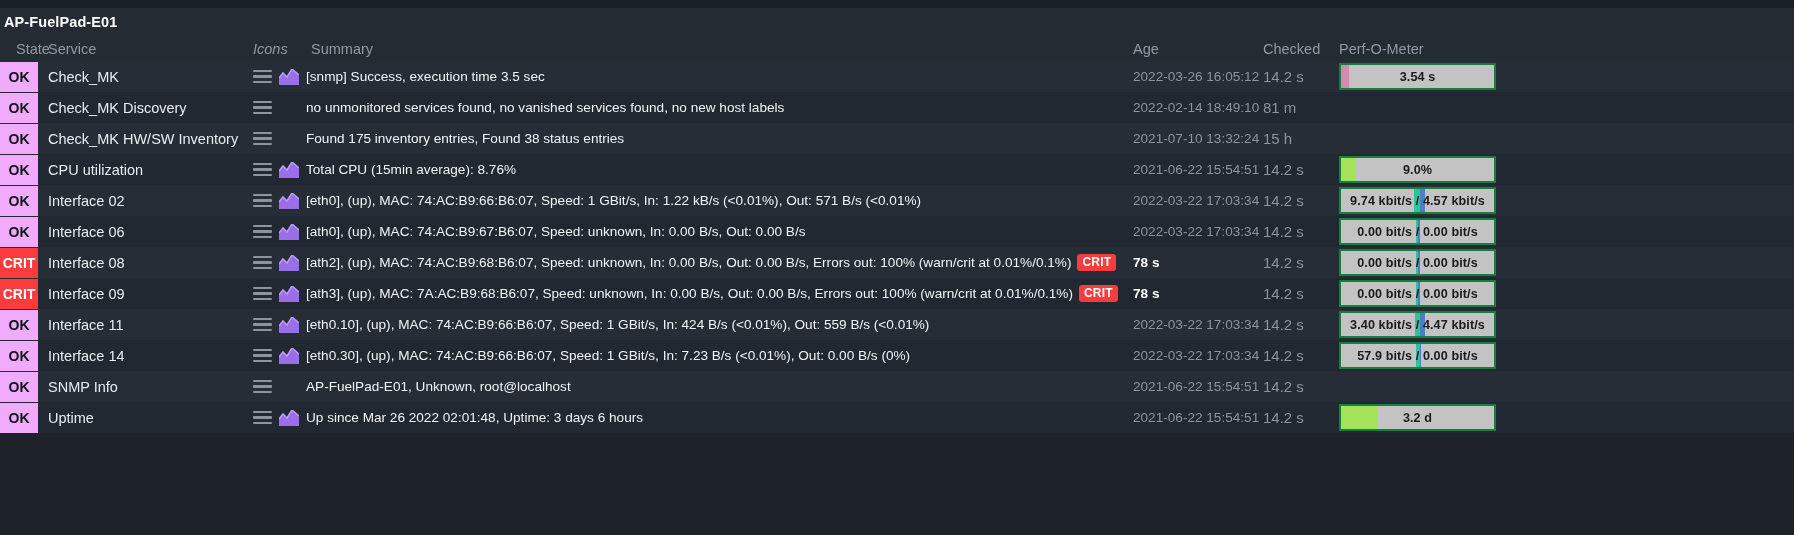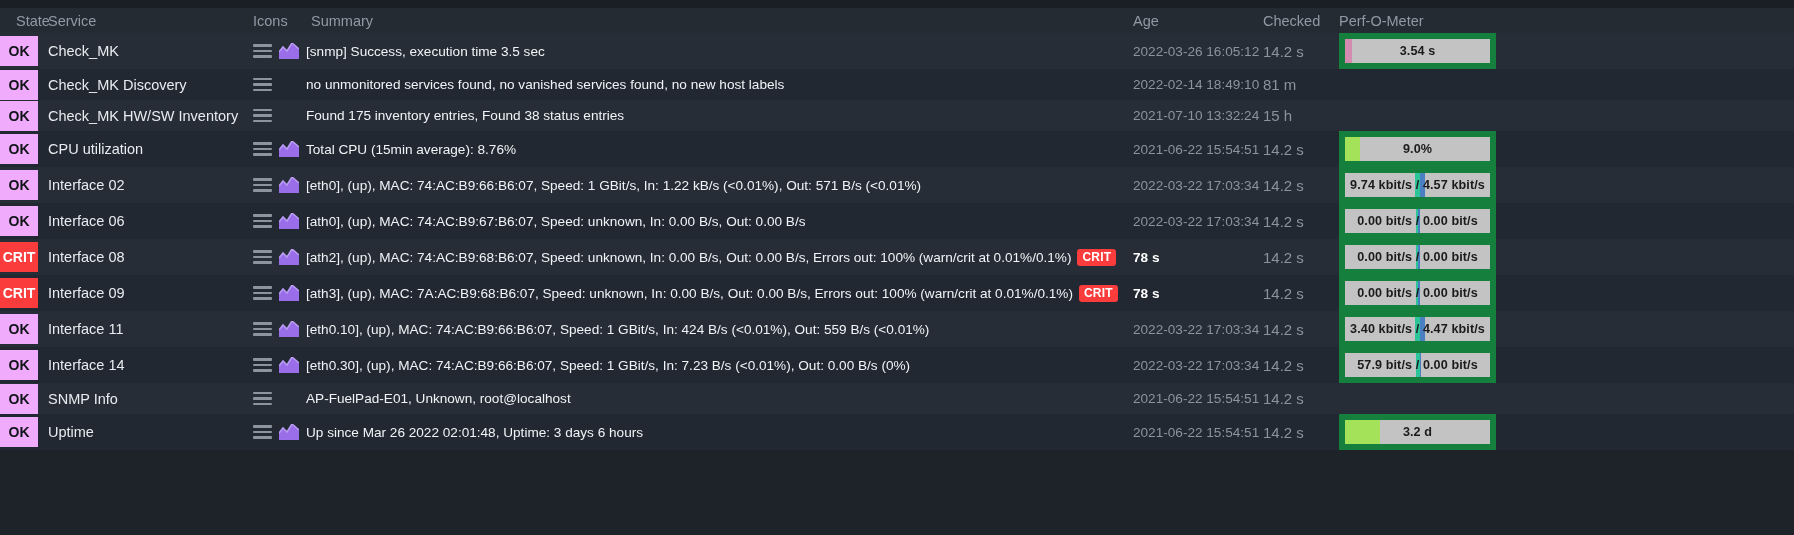--- a/index.html
+++ b/index.html
@@ -37,21 +37,21 @@
     color:#9099a5;
     font-size:14.5px;
     font-weight:normal;
     text-align:left;
     height:25px;
     padding:0;
     vertical-align:middle;
   }
   thead th.h-state{padding-left:16px;}
   thead th.h-service{padding-left:8px;margin-left:29px;}
-  thead th.h-icons{padding-left:8px;}
+  thead th.h-icons{padding-left:8px;font-style:italic;}
   thead th.h-summary{padding-left:8px;}
   thead th.h-age{padding-left:8px;}
   thead th.h-checked{padding-left:4px;}
   thead th.h-perf{padding-left:8px;}
 
   tbody tr{height:31px;}
   tbody tr.odd  td{background:#272d36;}
   tbody tr.even td{background:#222831;}
   tbody td{padding:0;vertical-align:middle;height:31px;}
 
@@ -105,43 +105,44 @@
   }
   td.age.crit-age{color:#ffffff;font-weight:bold;}
   td.checked{
     color:#8b939f;font-size:15px;
     padding-left:4px;white-space:nowrap;
   }
   td.perf{padding-left:8px;}
 
   .perf-meter{
     position:relative;
-    width:157px;height:36px;
+    width:157px;height:27px;
     background:#c3c3c3;
-    border:6px solid #15803d;
+    border:2px solid #15803d;
     box-sizing:border-box;
     overflow:hidden;
   }
   .perf-seg{position:absolute;top:0;bottom:0;}
   .perf-label{
     position:absolute;left:0;right:0;top:0;bottom:0;
     display:flex;align-items:center;justify-content:center;
     font-size:12.6px;font-weight:bold;color:#1b1b1b;
     letter-spacing:.1px;
     white-space:nowrap;
     z-index:5;
   }
   .perf-empty{width:157px;height:23px;}
 </style>
 </head>
 <body>
 
 <div class="topstrip"></div>
 
 <div class="panel">
+  <div class="panel-title">AP-FuelPad-E01</div>
 
   <table class="svc">
     <colgroup>
       <col class="c-state">
         <col class="c-service">
         <col class="c-icons">
       <col class="c-summary">
         <col class="c-age">
         <col class="c-checked">
         <col class="c-perf">

